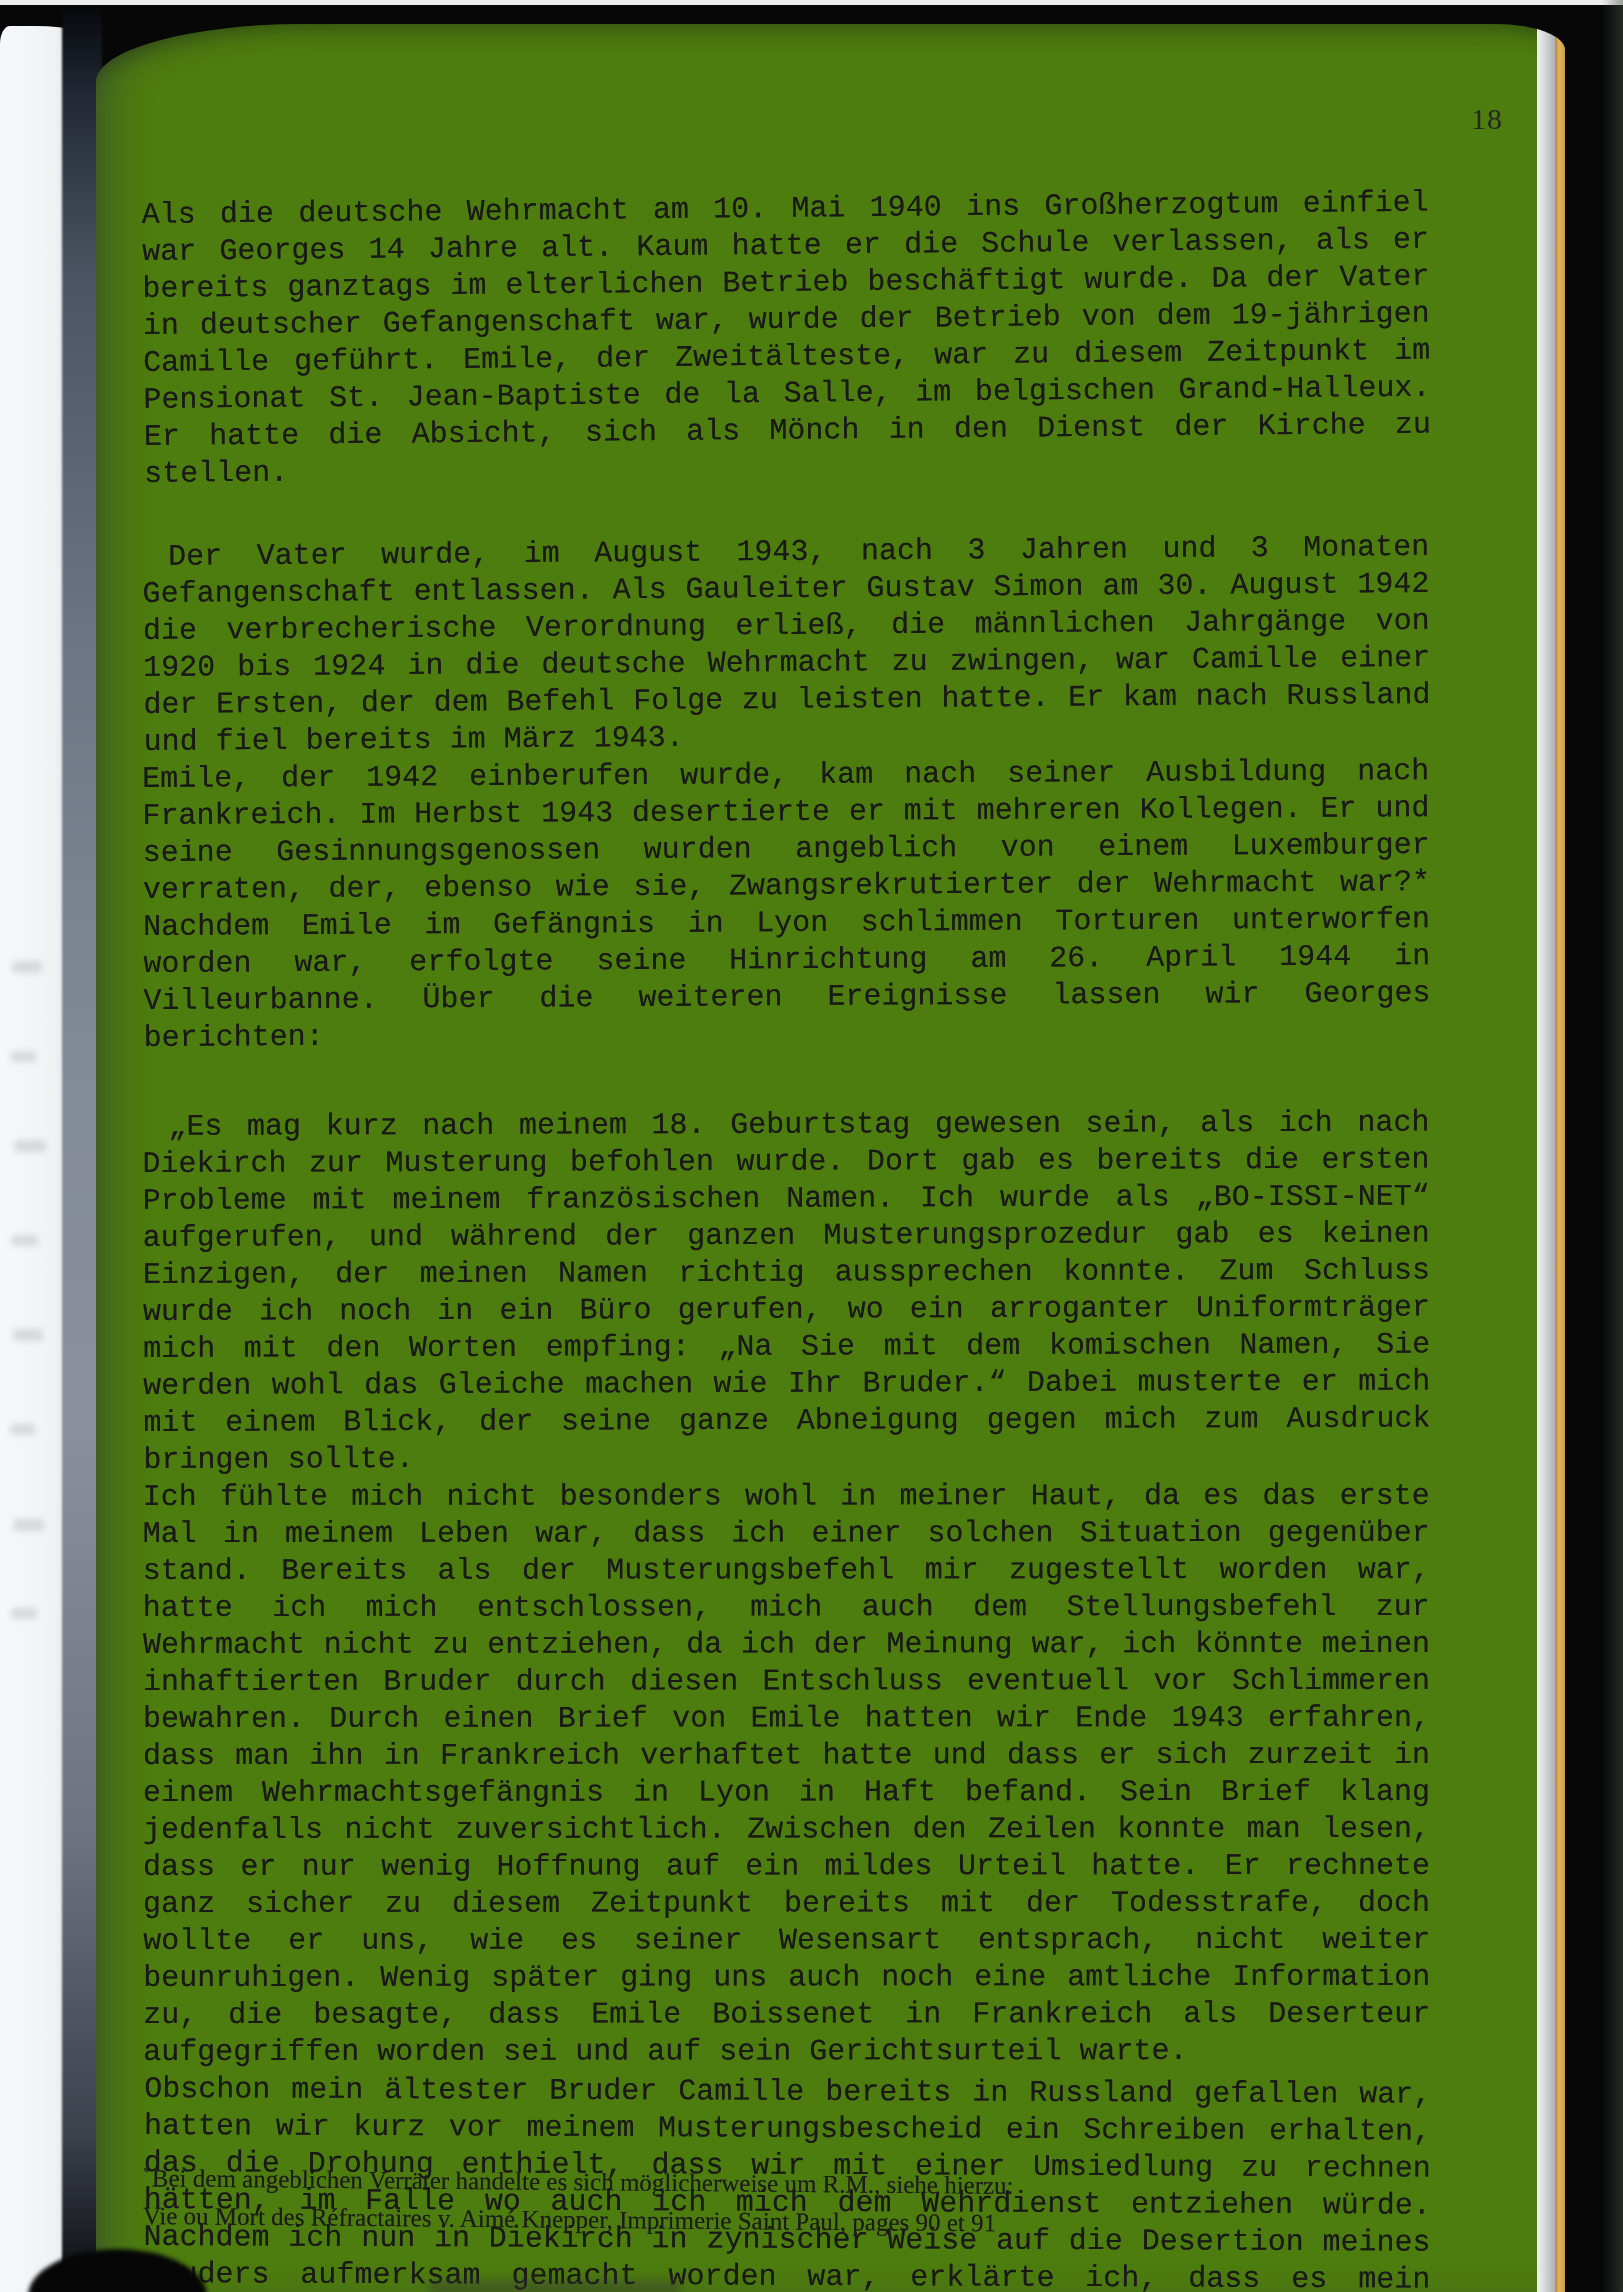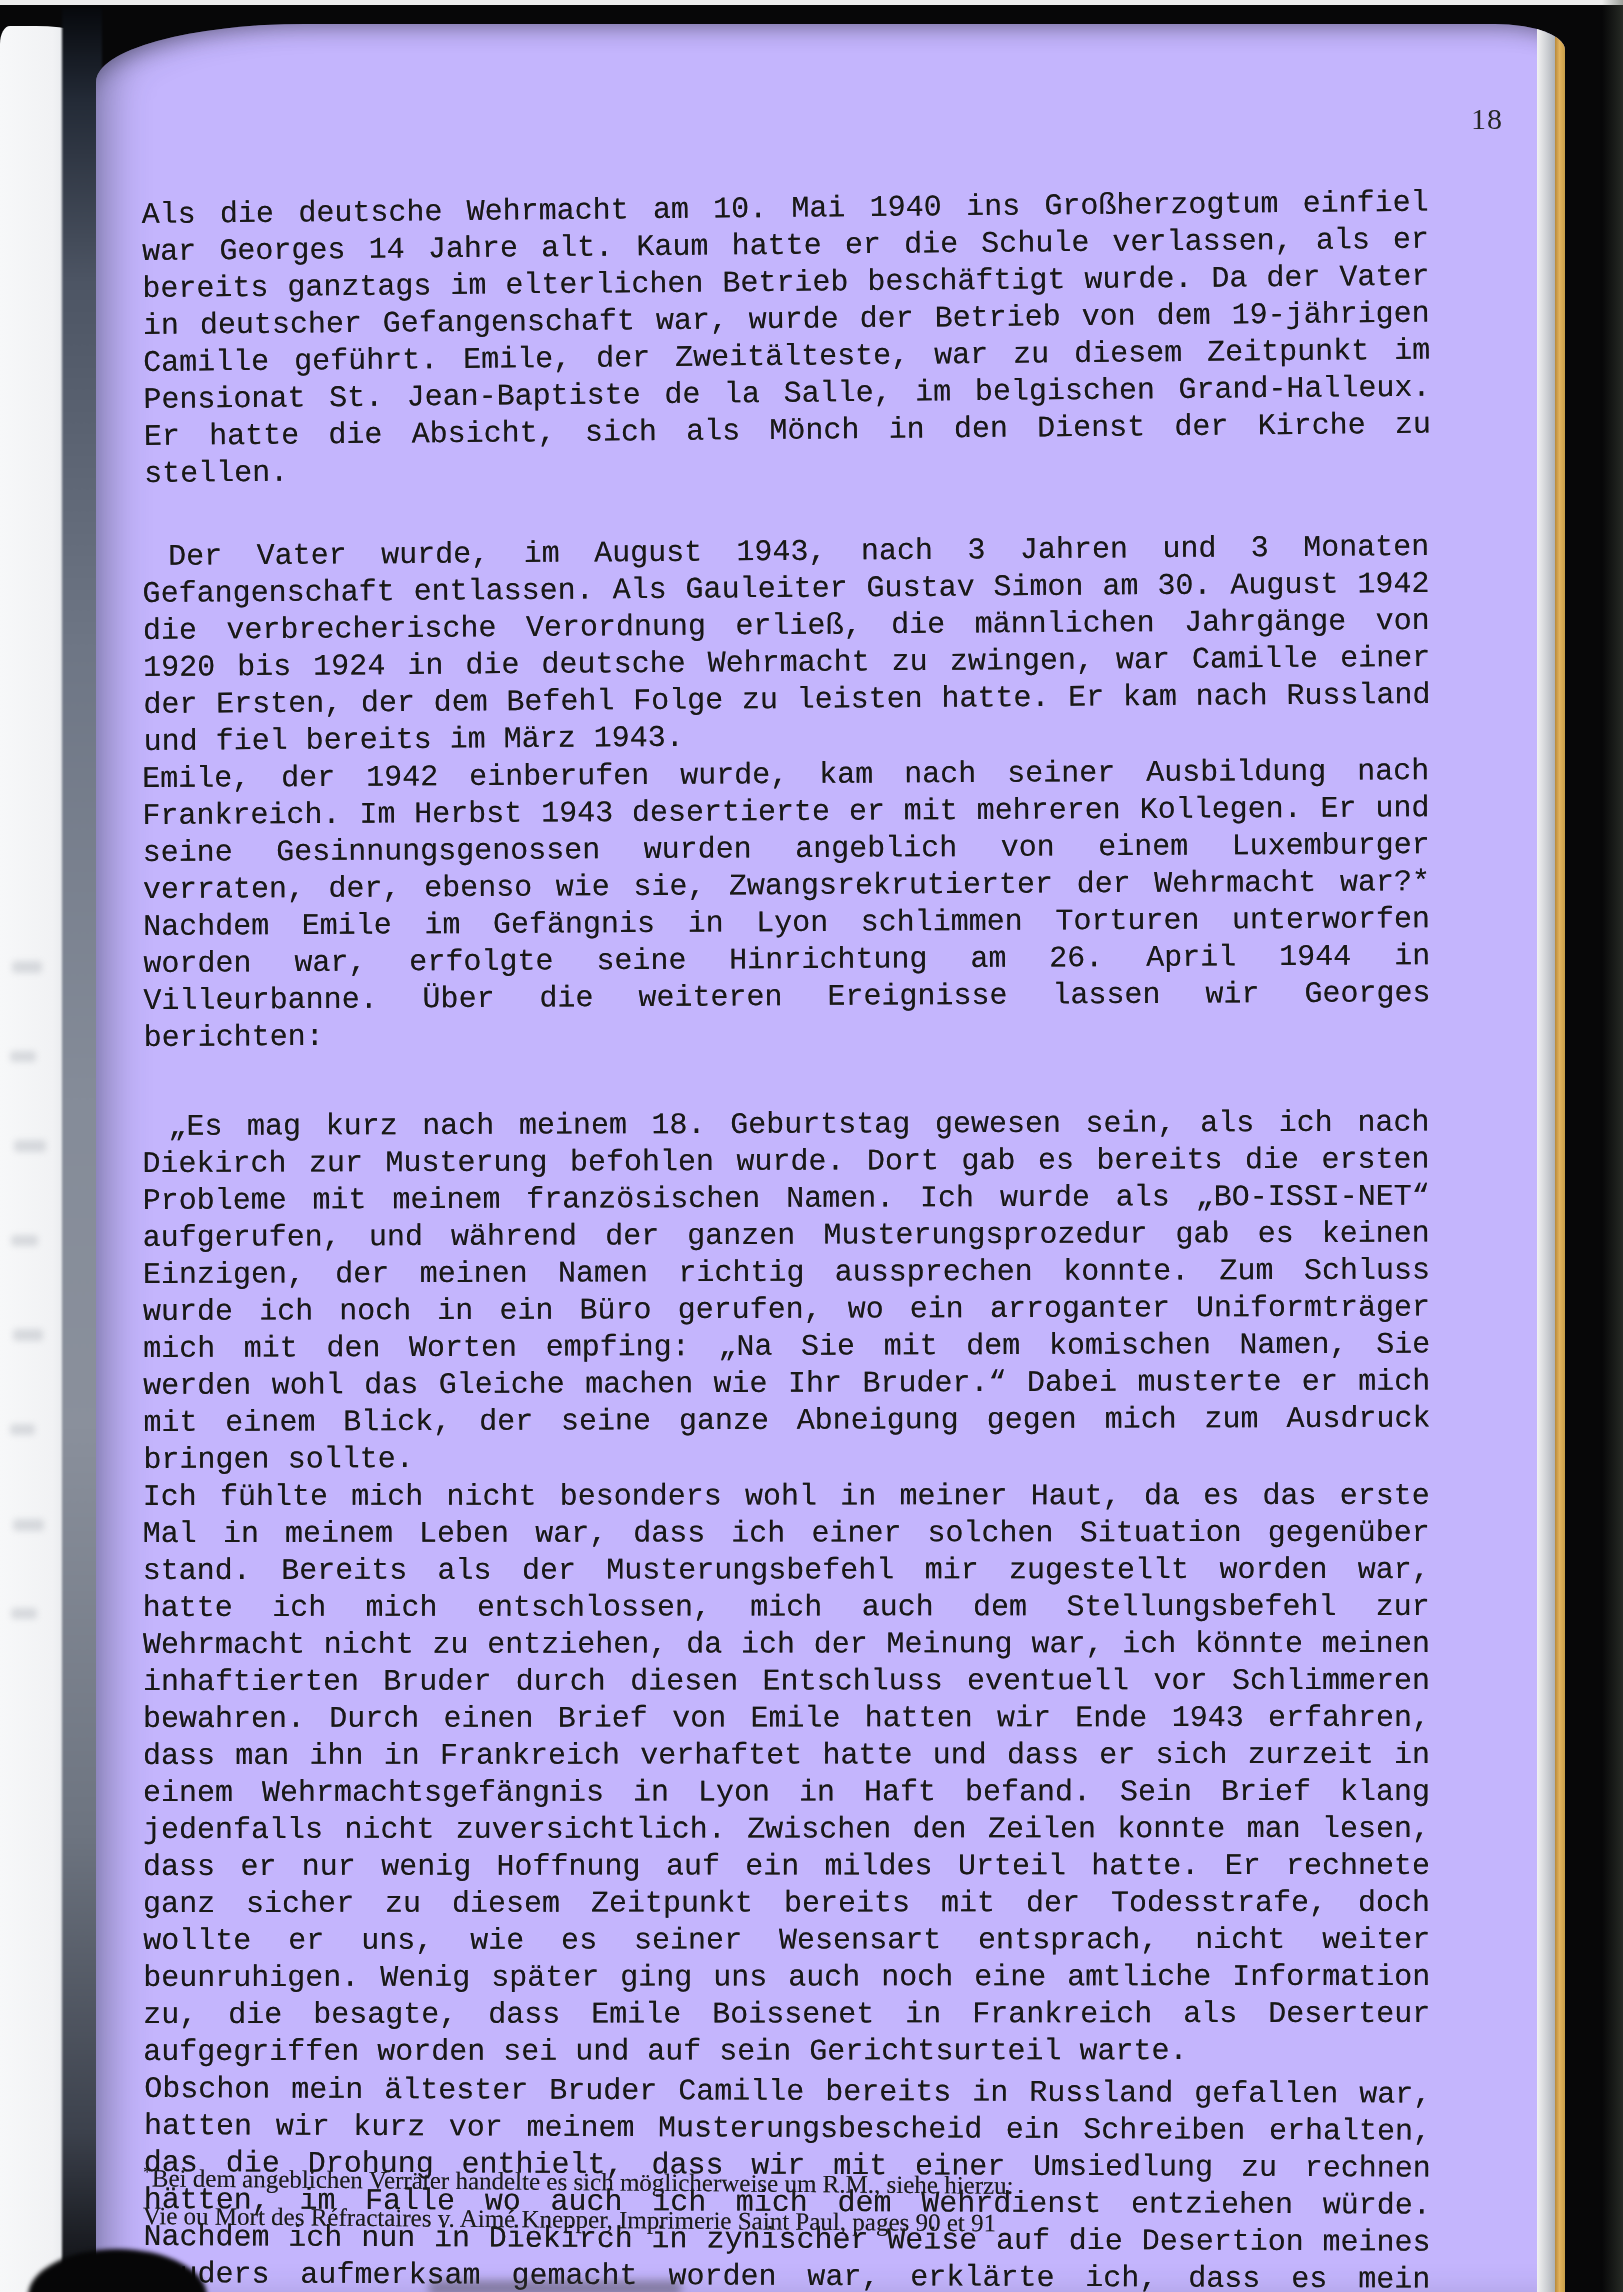--- a/index.html
+++ b/index.html
@@ -21,21 +21,21 @@
   .gutter{
     position:absolute;left:62px;top:8px;width:40px;height:2285px;z-index:2;
     background:linear-gradient(180deg,
       #07090d 0%, #232a36 4%, #4d5564 12%, #6e7685 28%,
       #858c99 48%, #8a909c 62%, #6d7480 80%, #3c414c 93%, #0a0b0e 100%);
     filter:blur(1px);
   }
   
   .page{
     position:absolute;left:96px;top:24px;width:1469px;height:2269px;z-index:3;
-    background:#c4b5fd;overflow:hidden;
+    background:#4d7c0f;overflow:hidden;
     border-top-left-radius:209px 58px;
     border-top-right-radius:70px 26px;
     box-shadow:
       inset 28px 0 40px -16px rgba(44,52,72,.45),
       inset 0 16px 22px -14px rgba(0,0,0,.38);
   }
   
   .edge-gray{
     position:absolute;left:1441px;top:0;width:18px;height:2269px;
     background:linear-gradient(90deg,#f2f2f2 0%,#d4d6d9 45%,#aeb2b8 100%);

